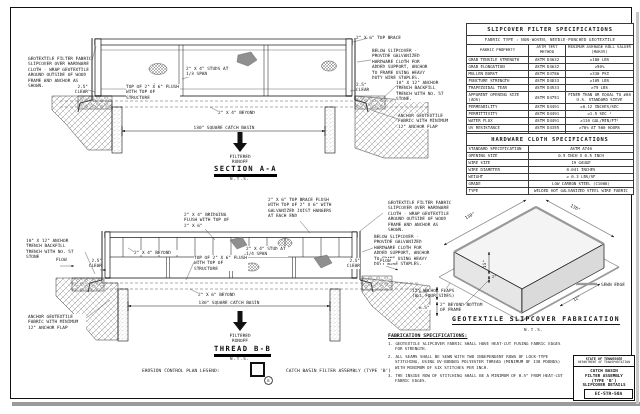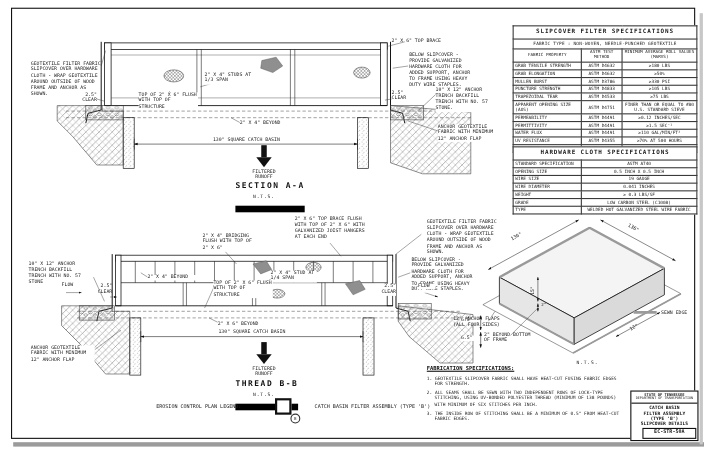--- a/index.html
+++ b/index.html
@@ -8,21 +8,21 @@
   .frame{position:absolute;left:10px;top:7px;width:620px;height:390px;border:1.6px solid #111;}
   .shadow-b{position:absolute;left:12px;top:402px;width:628px;height:4px;background:#9b9b9b;}
   .shadow-r{position:absolute;left:636px;top:12px;width:3px;height:392px;background:#c7c7c7;}
   svg.cad{position:absolute;left:0;top:0;}
   .lbl{position:absolute;font-size:4.4px;line-height:1.22;color:#222;white-space:normal;}
   .bg{background:#fff;}
   .ctr{text-align:center;}
   .rt{text-align:right;}
   .rot{transform-origin:left top;position:absolute;font-size:4.4px;color:#222;}
   .sec-title{position:absolute;font-size:7.2px;font-weight:bold;letter-spacing:1.4px;
-             border-bottom:6px solid #000000;padding-bottom:14px;color:#111;}
+             border-bottom:3px solid #000000;padding-bottom:1px;color:#111;}
   .nts{position:absolute;font-size:4.2px;letter-spacing:0.8px;color:#222;}
   .fab-title{position:absolute;font-size:6.4px;font-weight:bold;letter-spacing:1.4px;text-align:center;color:#111;}
   .fab-title span{border-bottom:1px solid #111;padding-bottom:1px;}
   table.spec{position:absolute;border-collapse:collapse;background:#fff;table-layout:fixed;}
   table.spec td,table.spec th{border:0.6px solid #3a3a3a;font-size:4px;font-weight:normal;
         padding:0.5px 1.5px;text-align:center;line-height:1.25;overflow:hidden;}
   table.spec td:first-child{text-align:left;}
   table.spec .t-title{font-size:5.4px;letter-spacing:0.8px;font-weight:bold;padding:2px 0;}
   table.spec .t-sub{font-size:4px;letter-spacing:0.2px;padding:1.5px 0;text-align:center;}
   table.spec .t-head{font-size:3.9px;}
@@ -359,20 +359,21 @@
   </table>
 
   <div class="rot" style="left:464px;top:216px;transform:rotate(-29deg);">130"</div>
   <div class="rot" style="left:572px;top:203px;transform:rotate(29deg);">136"</div>
   <div class="rot" style="left:482px;top:268px;transform:rotate(-90deg);">15"</div>
   <div class="rot" style="left:492px;top:274px;font-size:3.8px;">2"</div>
   <div class="rot" style="left:572px;top:298px;transform:rotate(-28deg);">12"</div>
   <div class="lbl" style="left:412px;top:288px;width:48px;">12" ANCHOR FLAPS (ALL FOUR SIDES)</div>
   <div class="lbl" style="left:440px;top:302px;width:44px;">2" BEYOND BOTTOM OF FRAME</div>
   <div class="lbl" style="left:601px;top:281.5px;width:30px;">SEWN EDGE</div>
+  <div class="fab-title" style="left:440px;top:315px;width:192px;"><span>GEOTEXTILE SLIPCOVER FABRICATION</span></div>
   <div class="nts" style="left:524px;top:327px;">N.T.S.</div>
 
   <div class="notes-title" style="left:388px;top:332px;">FABRICATION SPECIFICATIONS:</div>
   <div class="notes" style="left:388px;top:341px;width:178px;">
       <div class="note">1. GEOTEXTILE SLIPCOVER FABRIC SHALL HAVE HEAT-CUT FUSING FABRIC EDGES FOR STRENGTH.</div>
       <div class="note">2. ALL SEAMS SHALL BE SEWN WITH TWO INDEPENDENT ROWS OF LOCK-TYPE STITCHING, USING UV-BONDED POLYESTER THREAD (MINIMUM OF 138 POUNDS) WITH MINIMUM OF SIX STITCHES PER INCH.</div>
       <div class="note">3. THE INSIDE ROW OF STITCHING SHALL BE A MINIMUM OF 0.5" FROM HEAT-CUT FABRIC EDGES.</div>
     </div>
 
   <div class="legend-label" style="left:142px;top:368px;">EROSION CONTROL PLAN LEGEND:</div>

